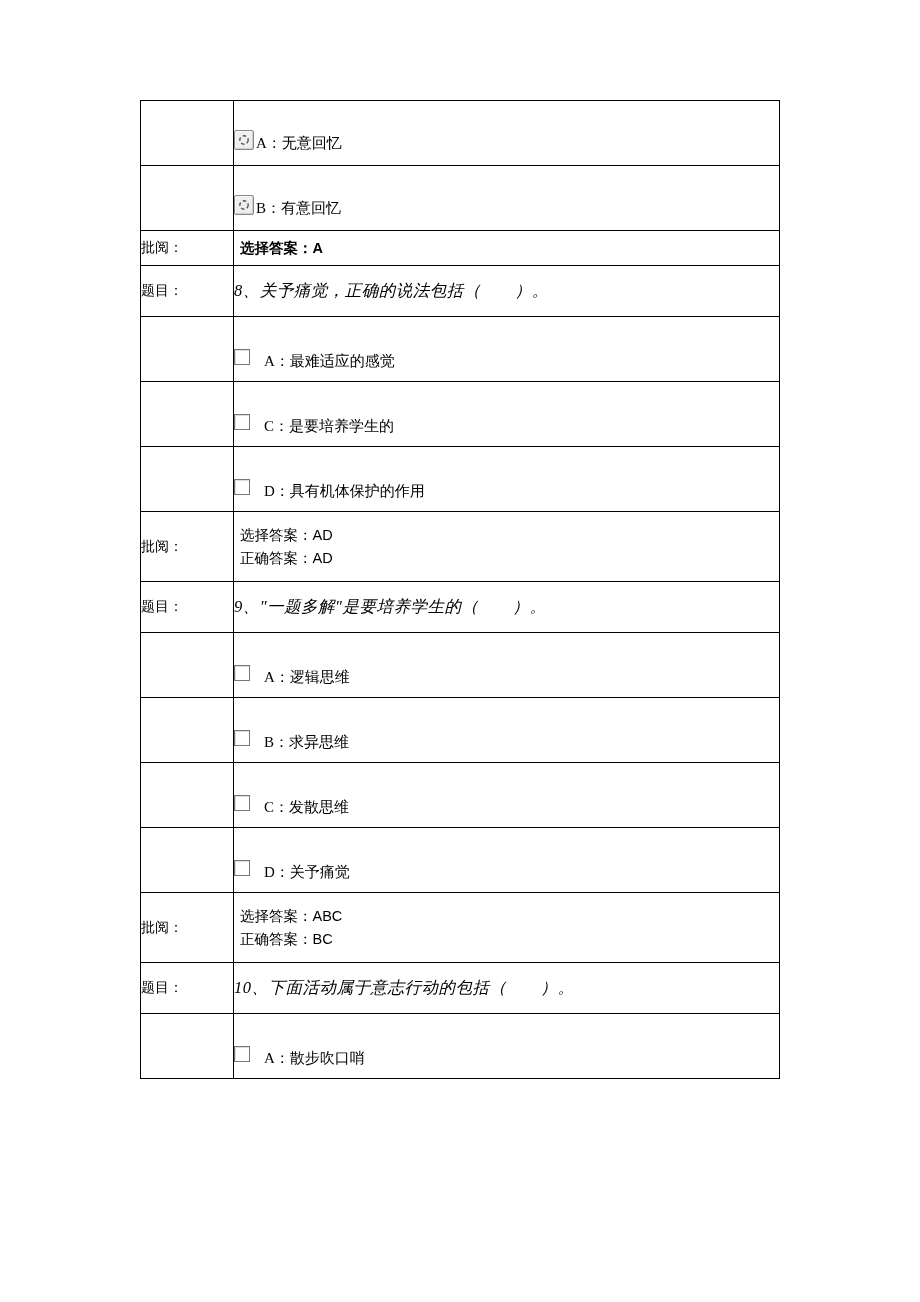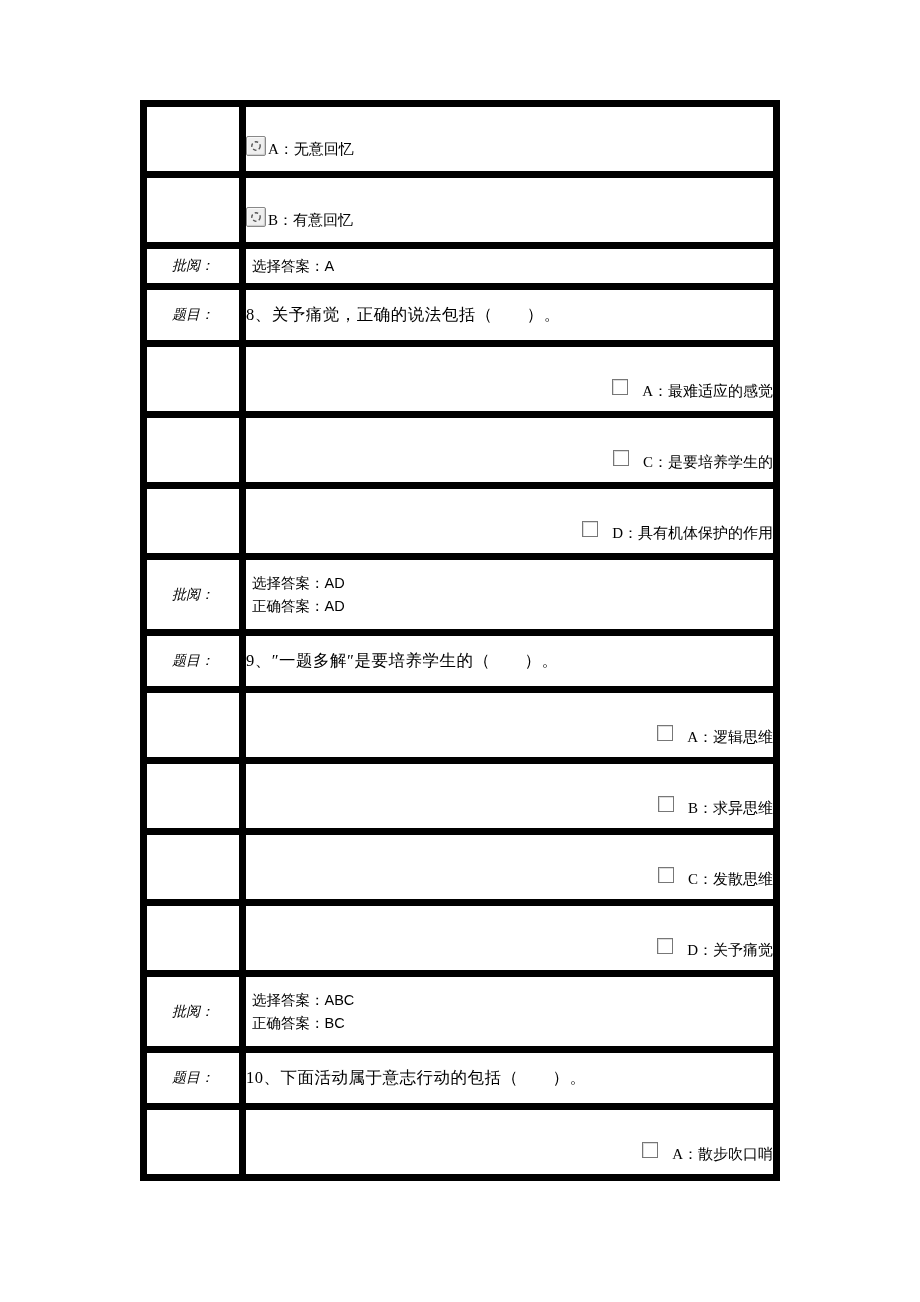--- a/index.html
+++ b/index.html
@@ -16,50 +16,49 @@
     padding: 100px 0 110px 0;
     box-sizing: border-box;
   }
   table.exam {
     border-collapse: collapse;
     width: 640px;
     margin: 0 auto;
     table-layout: fixed;
   }
   table.exam td {
-    border: 7px solid #000000;
+    border: 1px solid #000000;
     vertical-align: middle;
     padding: 0;
   }
   td.lcol {
     width: 92px;
-    text-align: center;
+    text-align: left;
     padding: 6px 4px 6px 0;
     font-size: 14px;
-    font-style: italic;
   }
   td.rcol {
     padding: 0 6px;
   }
   .row-opt {
     height: 64px;
   }
   .row-q {
     height: 50px;
+    font-style: italic;
   }
   .opt-wrap {
     display: flex;
     align-items: center;
     padding-top: 14px;
   }
   .chk-wrap {
     display: flex;
     align-items: center;
     padding-top: 16px;
-    justify-content: flex-end;
   }
   .radio {
     width: 18px;
     height: 18px;
     display: inline-flex;
     align-items: center;
     justify-content: center;
     background: #efefef;
     border: 1px solid #888;
     border-radius: 2px;
@@ -123,21 +122,21 @@
                 <svg width="12" height="12" viewBox="0 0 12 12">
                   <circle cx="6" cy="6" r="4.2" fill="none" stroke="#555" stroke-width="1.4" stroke-dasharray="3.5 2.5"></circle>
                 </svg>
               </span>
               <span class="opt-label-r">B：有意回忆</span>
             </div>
           </td>
         </tr>
         <tr>
           <td class="lcol" style="font-size: 14px;">批阅：</td>
-          <td class="rcol" style="padding: 4px 6px;">
+          <td class="rcol" style="padding: 4px 6px; font-weight: bold;">
             <div class="anstext" style="padding:2px 0;"><span>选择答案：</span><span style="font-family:Arial,sans-serif;">A</span></div>
           </td>
         </tr>
         <tr>
           <td class="lcol">题目：</td>
           <td class="rcol row-q"><span class="qtext">8、关予痛觉，正确的说法包括（　　）。</span></td>
         </tr>
         <tr>
           <td class="lcol"></td>
           <td class="rcol row-opt">

